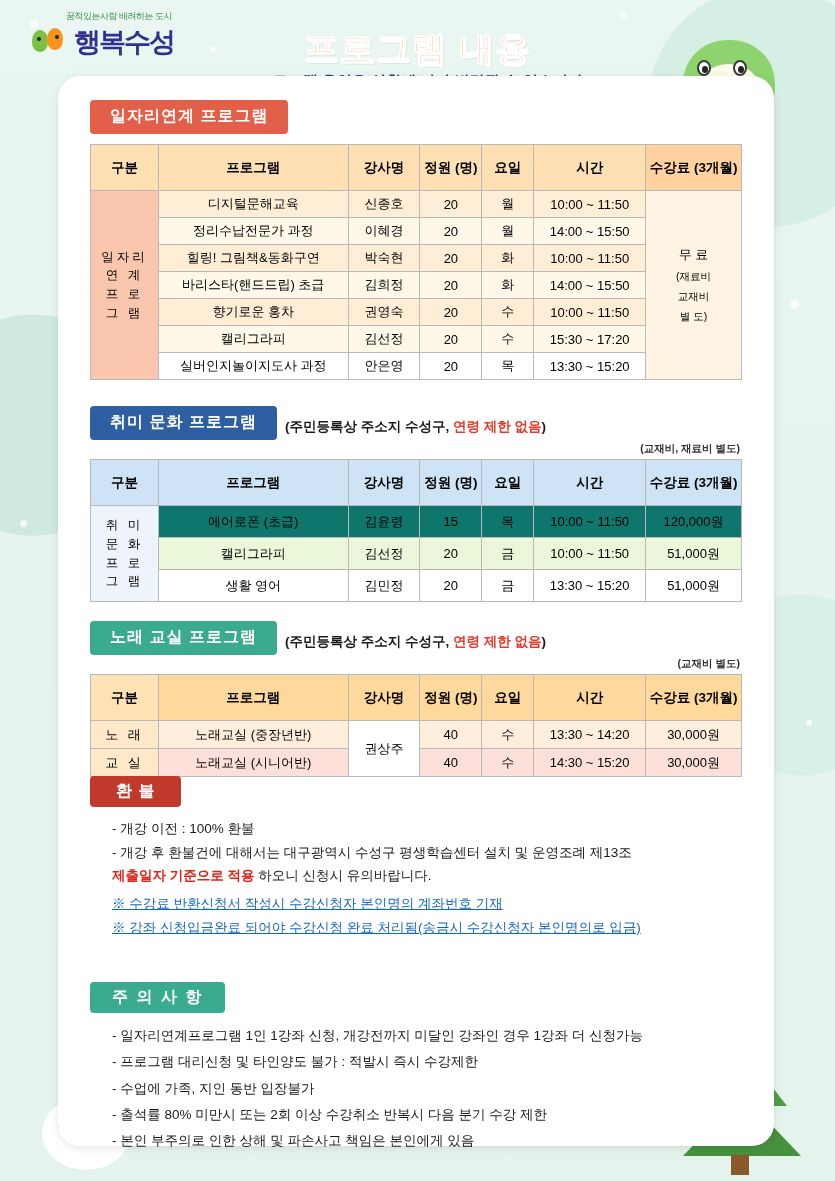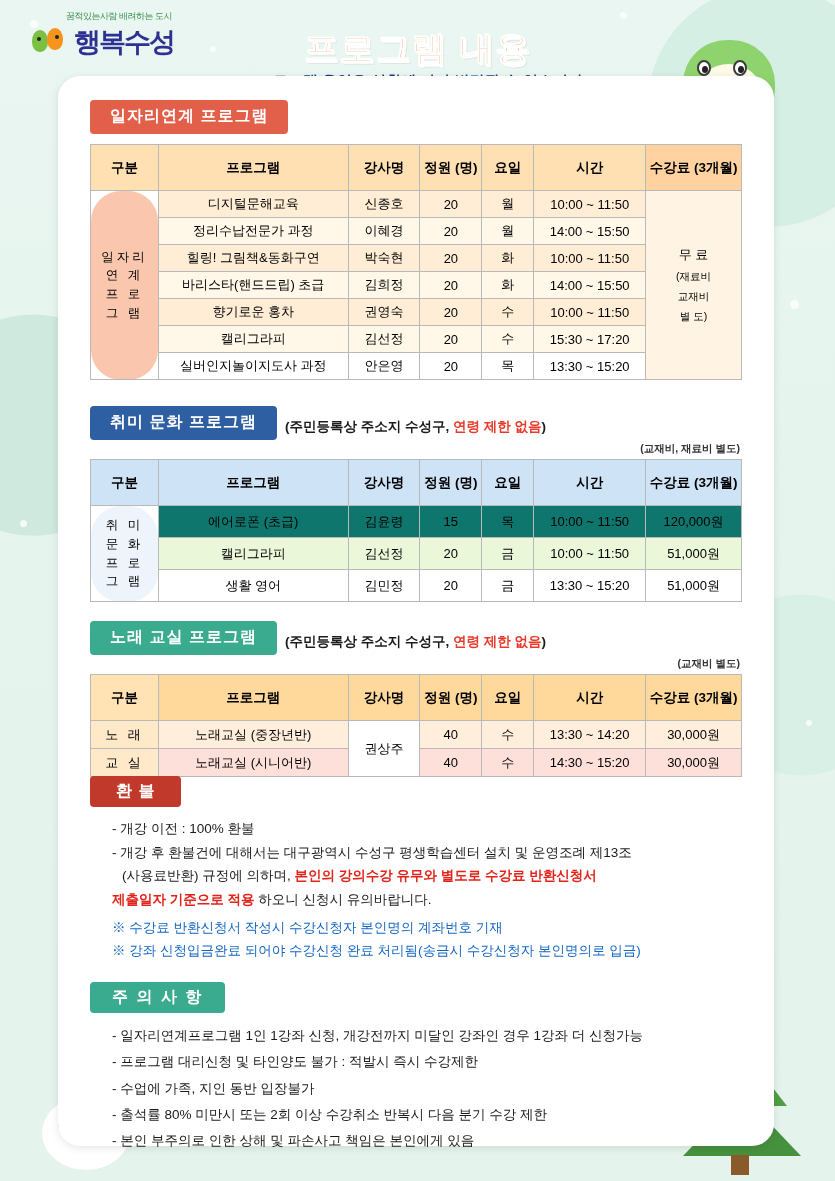--- a/index.html
+++ b/index.html
@@ -69,21 +69,21 @@
   .sec-row { display:flex; align-items:flex-end; gap:8px; }
   .sec-note { font-size:13.5px; font-weight:bold; color:#1b1b1b; padding-bottom:4px; }
   .sec-note .hl { color:#e8392a; }
   .sec-sub { text-align:right; font-size:10.5px; font-weight:bold; color:#333; margin:2px 2px 3px 0; }
 
   table { border-collapse:collapse; width:100%; font-size:13px; }
   td, th { border:1px solid #b9b9b9; text-align:center; padding:4px 2px; font-weight:normal; }
   thead th { font-weight:bold; font-size:13.5px; height:46px; }
   tbody td { height:25px; }
   .small { font-size:10.5px; }
-  .vcat { font-size:12.5px; letter-spacing:3px; line-height:1.5;border-radius:30px; }
+  .vcat { font-size:12.5px; letter-spacing:3px; line-height:1.5; }
 
   
   .t-job thead th { background:#ffe0b3; }
   .t-job thead th.c-fee { background:#ffd2a0; }
   .t-job .cat { background:#fbc6ae; }
   .t-job .rowA { background:#ffedd6; }
   .t-job .rowB { background:#fff7e8; }
   .t-job .fee { background:#fff3e3; font-size:13px; line-height:1.9; }
 
   .t-hobby thead th { background:#cfe3f7; }
@@ -93,21 +93,21 @@
   .t-hobby .r3 { background:#ffffff; }
 
   .t-song thead th { background:#ffd89b; }
   .t-song thead th.c1 { background:#ffe3b5; }
   .t-song .cat { background:#ffe9c9; }
   .t-song .r1 { background:#ffeedb; }
   .t-song .r2 { background:#fde0da; }
 
   .bullets { font-size:13.5px; color:#1a1a1a; line-height:1.75; padding-left:22px; }
   .bullets .red { color:#e2231a; font-weight:bold; }
-  .bullets .blue { color:#1566c0; }
+  .bullets .blue { color:#1566c0;text-decoration:underline; }
   .ind { padding-left:12px; display:block; }
 </style>
 </head>
 <body>
 
 <div class="bg-outer"></div>
 <div class="snow" style="left:30px;top:20px;width:8px;height:8px;"></div>
 <div class="snow" style="left:210px;top:46px;width:6px;height:6px;"></div>
 <div class="snow" style="left:620px;top:12px;width:7px;height:7px;"></div>
 <div class="snow" style="left:790px;top:300px;width:9px;height:9px;"></div>
@@ -338,21 +338,20 @@
         </tr>
       </tbody>
     </table>
   </div>
 
   <div style="position:absolute;left:32px;top:700px;width:652px;">
     <div class="sec-head" style="background:#c0392b;padding:5px 26px;text-align:right;">환        불</div>
     <div class="bullets" style="margin-top:10px;">
       <div>- 개강 이전 : 100% 환불</div>
       <div>- 개강 후 환불건에 대해서는 대구광역시 수성구 평생학습센터 설치 및 운영조례 제13조</div>
-      <div><span class="ind" style="display:inline;padding-left:10px;">(사용료반환) 규정에 의하며, </span><span class="red">본인의 강의수강 유무와 별도로 수강료 반환신청서</span></div>
       <div><span class="red">제출일자 기준으로 적용</span><span> 하오니 신청시 유의바랍니다.</span></div>
       <div class="blue" style="margin-top:4px;">※ 수강료 반환신청서 작성시 수강신청자 본인명의 계좌번호 기재</div>
       <div class="blue">※ 강좌 신청입금완료 되어야 수강신청 완료 처리됨(송금시 수강신청자 본인명의로 입금)</div>
     </div>
   </div>
 
   <div style="position:absolute;left:32px;top:906px;width:652px;">
     <div class="sec-head" style="background:#3aab8f;padding:5px 22px;letter-spacing:2px;">주 의 사 항</div>
     <div class="bullets" style="margin-top:10px;line-height:1.95;">
       <div>- 일자리연계프로그램 1인 1강좌 신청, 개강전까지 미달인 강좌인 경우 1강좌 더 신청가능</div>

